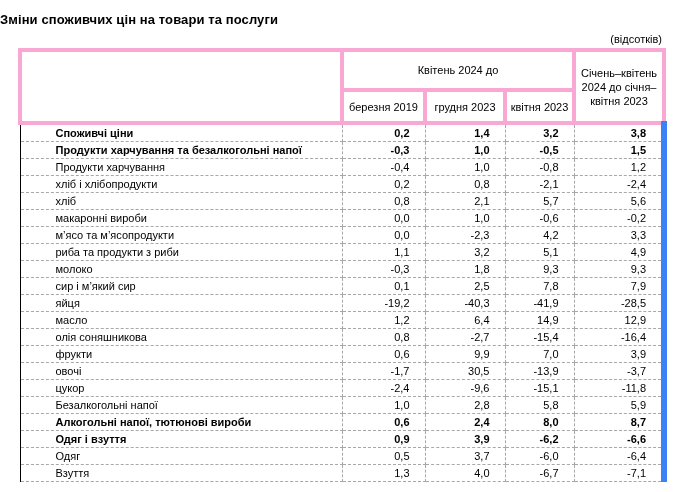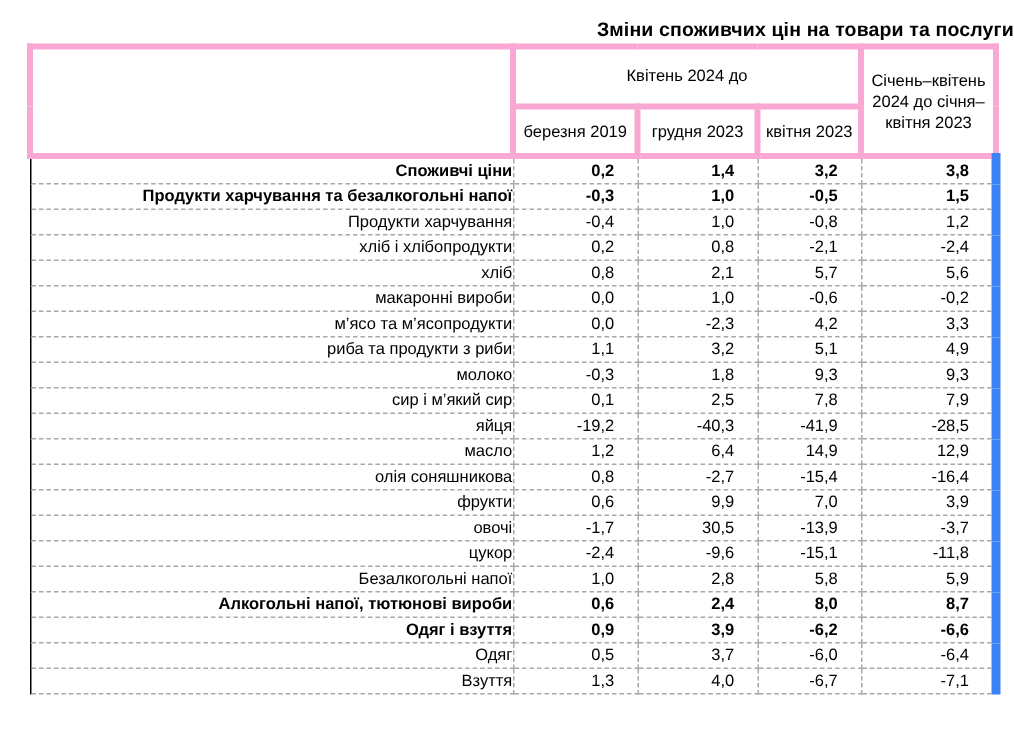--- a/index.html
+++ b/index.html
@@ -13,21 +13,21 @@
     -webkit-font-smoothing: antialiased;
   }
   .page {
     position: relative;
     width: 676px;
     height: 492px;
     overflow: hidden;
   }
   .title {
     margin-top: 12px;
-    text-align: right;
+    text-align: left;
     font-size: 13px;
     font-weight: bold;
     letter-spacing: 0.1px;
   }
   .unit-note {
     margin-top: 6px;
     margin-right: 14px;
     text-align: right;
     font-size: 11px;
     line-height: 13px;
@@ -60,38 +60,39 @@
   th.corner-cell { background: #ffffff; }
 
   tbody td {
     border: 1px dashed #a8a8a8;
     height: 16px;
     line-height: 16px;
     padding: 0;
     white-space: nowrap;
     overflow: hidden;
   }
-  tbody td.label { text-align: right; padding-left: 35px; }
+  tbody td.label { text-align: left; padding-left: 35px; }
   tbody td.value { text-align: right; padding-right: 15px; }
   tbody td:first-child { border-left: 1px solid #000000; }
   tbody td:last-child { border-right: 6px solid #3b82f6; }
   tbody tr.bold td { font-weight: bold; }
 
   td.indent-0 { padding-left: 7px; }
   td.indent-1 { padding-left: 12px; }
   td.indent-2 { padding-left: 18px; }
   td.indent-3 { padding-left: 27px; }
 </style>
 </head>
 <body>
 
 <div class="page">
 
   <div class="title">Зміни споживчих цін на товари та послуги</div>
 
+  <div class="unit-note">(відсотків)</div>
 
   <table class="price-table">
     <colgroup>
       <col class="c-label">
       <col class="c-v1">
       <col class="c-v2">
       <col class="c-v3">
       <col class="c-v4">
     </colgroup>
     <thead>

